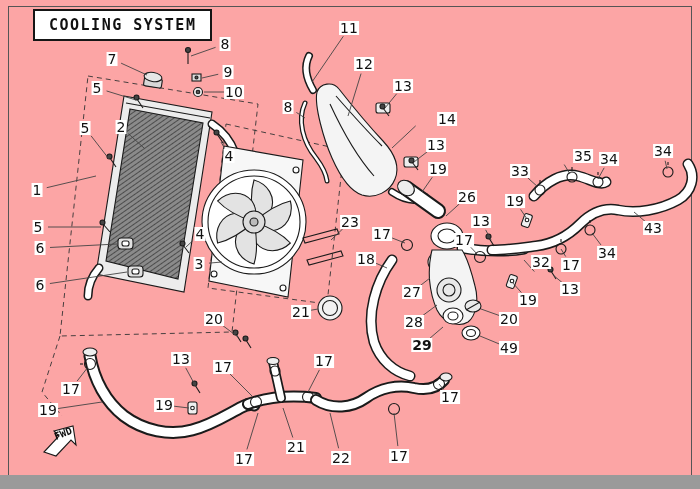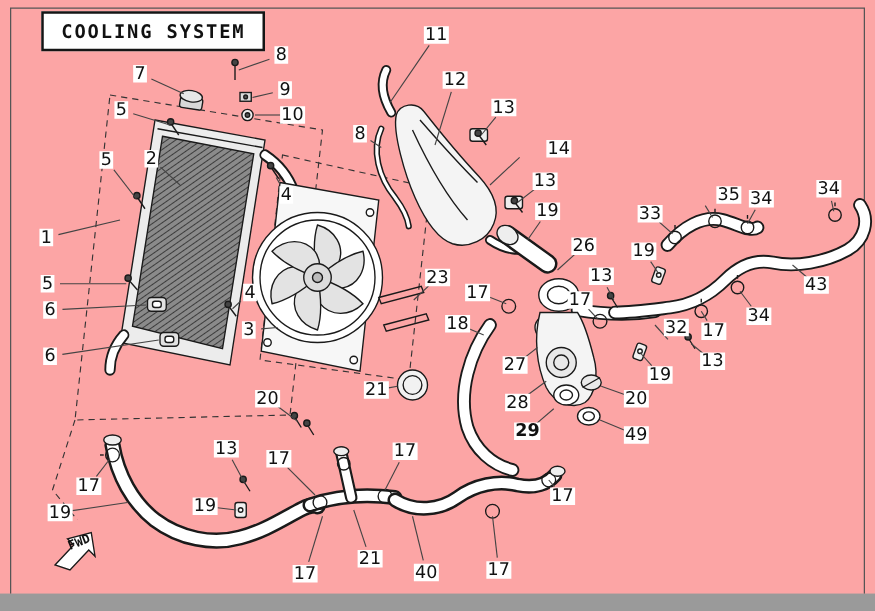--- a/index.html
+++ b/index.html
@@ -314,19 +314,19 @@
       <div class="callout" style="left: 509px; top: 348px;">49</div>
       <div class="callout" style="left: 301px; top: 312px;">21</div>
       <div class="callout" style="left: 214px; top: 319px; text-align: right;">20</div>
       <div class="callout" style="left: 181px; top: 359px;">13</div>
       <div class="callout" style="left: 223px; top: 367px;">17</div>
       <div class="callout" style="left: 324px; top: 361px;">17</div>
       <div class="callout" style="left: 164px; top: 405px;">19</div>
       <div class="callout" style="left: 48px; top: 410px;">19</div>
       <div class="callout" style="left: 71px; top: 389px;">17</div>
       <div class="callout" style="left: 296px; top: 447px;">21</div>
-      <div class="callout" style="left: 341px; top: 458px;">40</div>
+      <div class="callout" style="left: 341px; top: 458px;">22</div>
       <div class="callout" style="left: 244px; top: 459px;">17</div>
       <div class="callout" style="left: 399px; top: 456px;">17</div>
       <div class="callout" style="left: 450px; top: 397px;">17</div>
     </div>
 
 </div>
 
 </body></html>

